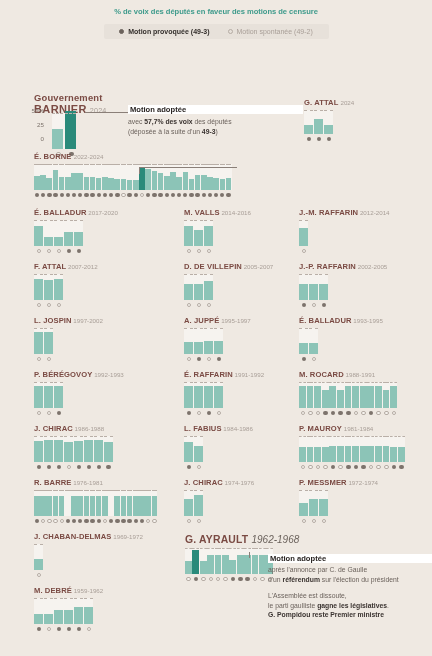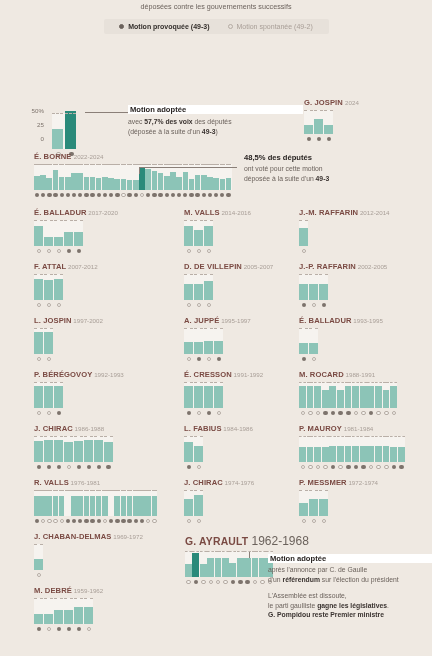--- a/index.html
+++ b/index.html
@@ -99,40 +99,47 @@
   .abs{position:absolute;}
   .footer{
     position:absolute;left:0;right:0;bottom:10px;
     display:flex;align-items:center;justify-content:flex-end;
     padding-right:14px;gap:5px;
   }
   .src{font-size:5.2px;color:#8a7f78;}
   .afp{font-size:8.4px;font-weight:bold;color:#241f1d;letter-spacing:-0.4px;}
   .afp-dot{width:8px;height:8px;border-radius:50%;background:#b03a2e;display:inline-block;}
   .pompidou-name{font-size:10.4px;font-weight:bold;color:#7a4a43;letter-spacing:0.2px;}
-  .pompidou-name .yr{font-size:12px;color:#6b625c;font-weight:normal;letter-spacing:0;}
+  .pompidou-name .yr{font-size:10px;color:#6b625c;font-weight:normal;letter-spacing:0;font-style:italic;}
 </style>
 </head>
 <body>
 
 <div class="page">
 
-  <div class="subtitle2">déposées contre les gouvernements successifs</div>
+  <div class="subtitle">% de voix des députés en faveur des motions de censure</div>
 
   <div class="legend">
     <div class="lg on">
       <span class="dot filled"></span>
       <span>Motion provoquée (49-3)</span>
     </div>
     <div class="lg off">
       <span class="dot hollow"></span>
       <span>Motion spontanée (49-2)</span>
     </div>
   </div>
 
+  <div class="abs" style="left:34px;top:92px;">
+    <div class="barnier-head">
+      <span>Gouvernement</span><br>
+      <span class="big">BARNIER</span>
+      <span class="yr">2024</span>
+    </div>
+  </div>
 
   <div class="abs" style="left:26px;top:110px;width:24px;height:36px;">
     <div class="axis" style="height:36px;">
       <span style="top:-3px;right:2px;">50%</span>
       <span style="top:11px;right:2px;">25</span>
       <span style="top:25px;right:2px;">0</span>
     </div>
   </div>
 
   <div class="abs" id="panel-barnier" style="left:52px;top:110px;">
@@ -162,21 +169,21 @@
     <div class="anno-line" style="margin-top:3px;">
       <span>avec </span><b>57,7% des voix</b><span> des députés</span>
     </div>
     <div class="anno-line">
       <span>(déposée à la suite d'un </span><b>49-3</b><span>)</span>
     </div>
   </div>
 
   <div class="abs" style="left:304px;top:98px;">
     <div class="pm-name">
-      <span>G. JOSPIN</span> <span class="pm-years">2024</span>
+      <span>G. ATTAL</span> <span class="pm-years">2024</span>
     </div>
     <div id="panel-g-attal">
         <div class="chart">
           <div class="plot" style="height: 24px; width: 29px;">
             <div style="width: 9px; height: 100%; display: flex; align-items: flex-end; margin-right: 1px;">
               <div class="bar" style="width: 100%; height: 36.3636%;"></div>
             </div>
             <div style="width: 9px; height: 100%; display: flex; align-items: flex-end; margin-right: 1px;">
               <div class="bar" style="width: 100%; height: 61.8182%;"></div>
             </div>
@@ -368,27 +375,20 @@
             <div class="d filled" style="width: 4.4px; height: 4.4px; margin-left: 0.9px; margin-right: 0.9px;"></div>
             <div class="d filled" style="width: 4.4px; height: 4.4px; margin-left: 0.9px; margin-right: 0.9px;"></div>
             <div class="d filled" style="width: 4.4px; height: 4.4px; margin-left: 0.9px; margin-right: 0.9px;"></div>
             <div class="d filled" style="width: 4.4px; height: 4.4px; margin-left: 0.9px; margin-right: 0.9px;"></div>
           </div>
         </div>
       </div>
   </div>
   <div class="abs leader" style="left:139px;top:167px;width:98px;height:1px;background:#8a7f78;"></div>
   <div class="abs leader" style="left:139px;top:167px;width:1px;height:7px;background:#8a7f78;"></div>
-  <div class="abs" style="left:244px;top:153px;width:185px;">
-    <div class="anno-title">48,5% des députés</div>
-    <div class="anno-line" style="margin-top:2px;">ont voté pour cette motion</div>
-    <div class="anno-line">
-      <span>déposée à la suite d'un </span><b>49-3</b>
-    </div>
-  </div>
 
   <div class="abs" id="grid" style="left:34px;top:208px;width:398px;">
       <div style="position: absolute; left: 0px; top: 0px;">
         <div class="pm-name"><span>É. BALLADUR</span><span class="pm-years"> 2017-2020</span></div>
         <div class="chart">
           <div class="plot" style="height: 26px; width: 49px;">
             <div style="width: 9px; height: 100%; display: flex; align-items: flex-end; margin-right: 1px;">
               <div class="bar" style="width: 100%; height: 76.3636%;"></div>
             </div>
             <div style="width: 9px; height: 100%; display: flex; align-items: flex-end; margin-right: 1px;">
@@ -633,21 +633,21 @@
             </div>
           </div>
           <div class="dots">
             <div class="d hollow" style="width: 4.6px; height: 4.6px; margin-left: 2.7px; margin-right: 2.7px;"></div>
             <div class="d hollow" style="width: 4.6px; height: 4.6px; margin-left: 2.7px; margin-right: 2.7px;"></div>
             <div class="d filled" style="width: 4.6px; height: 4.6px; margin-left: 2.7px; margin-right: 2.7px;"></div>
           </div>
         </div>
       </div>
       <div style="position: absolute; left: 150px; top: 162px;">
-        <div class="pm-name"><span>É. CRESSON</span><span class="pm-years"> 1991-1992</span></div>
+        <div class="pm-name"><span>É. RAFFARIN</span><span class="pm-years"> 1991-1992</span></div>
         <div class="chart">
           <div class="plot" style="height: 26px; width: 39px;">
             <div style="width: 9px; height: 100%; display: flex; align-items: flex-end; margin-right: 1px;">
               <div class="bar" style="width: 100%; height: 85.4545%;"></div>
             </div>
             <div style="width: 9px; height: 100%; display: flex; align-items: flex-end; margin-right: 1px;">
               <div class="bar" style="width: 100%; height: 85.4545%;"></div>
             </div>
             <div style="width: 9px; height: 100%; display: flex; align-items: flex-end; margin-right: 1px;">
               <div class="bar" style="width: 100%; height: 85.4545%;"></div>
@@ -893,21 +893,21 @@
             <div class="d filled" style="width: 4.6px; height: 4.6px; margin-left: 1.5px; margin-right: 1.5px;"></div>
             <div class="d hollow" style="width: 4.6px; height: 4.6px; margin-left: 1.5px; margin-right: 1.5px;"></div>
             <div class="d hollow" style="width: 4.6px; height: 4.6px; margin-left: 1.5px; margin-right: 1.5px;"></div>
             <div class="d hollow" style="width: 4.6px; height: 4.6px; margin-left: 1.5px; margin-right: 1.5px;"></div>
             <div class="d filled" style="width: 4.6px; height: 4.6px; margin-left: 1.5px; margin-right: 1.5px;"></div>
             <div class="d filled" style="width: 4.6px; height: 4.6px; margin-left: 1.5px; margin-right: 1.5px;"></div>
           </div>
         </div>
       </div>
       <div style="position: absolute; left: 0px; top: 270px;">
-        <div class="pm-name"><span>R. VALLS</span><span class="pm-years"> 1976-1981</span></div>
+        <div class="pm-name"><span>R. BARRE</span><span class="pm-years"> 1976-1981</span></div>
         <div class="chart">
           <div class="plot" style="height: 26px; width: 123.4px;">
             <div style="width: 5.6px; height: 100%; display: flex; align-items: flex-end; margin-right: 0.6px;">
               <div class="bar" style="width: 100%; height: 76.3636%;"></div>
             </div>
             <div style="width: 5.6px; height: 100%; display: flex; align-items: flex-end; margin-right: 0.6px;">
               <div class="bar" style="width: 100%; height: 76.3636%;"></div>
             </div>
             <div style="width: 5.6px; height: 100%; display: flex; align-items: flex-end; margin-right: 0.6px;">
               <div class="bar" style="width: 100%; height: 76.3636%;"></div>

